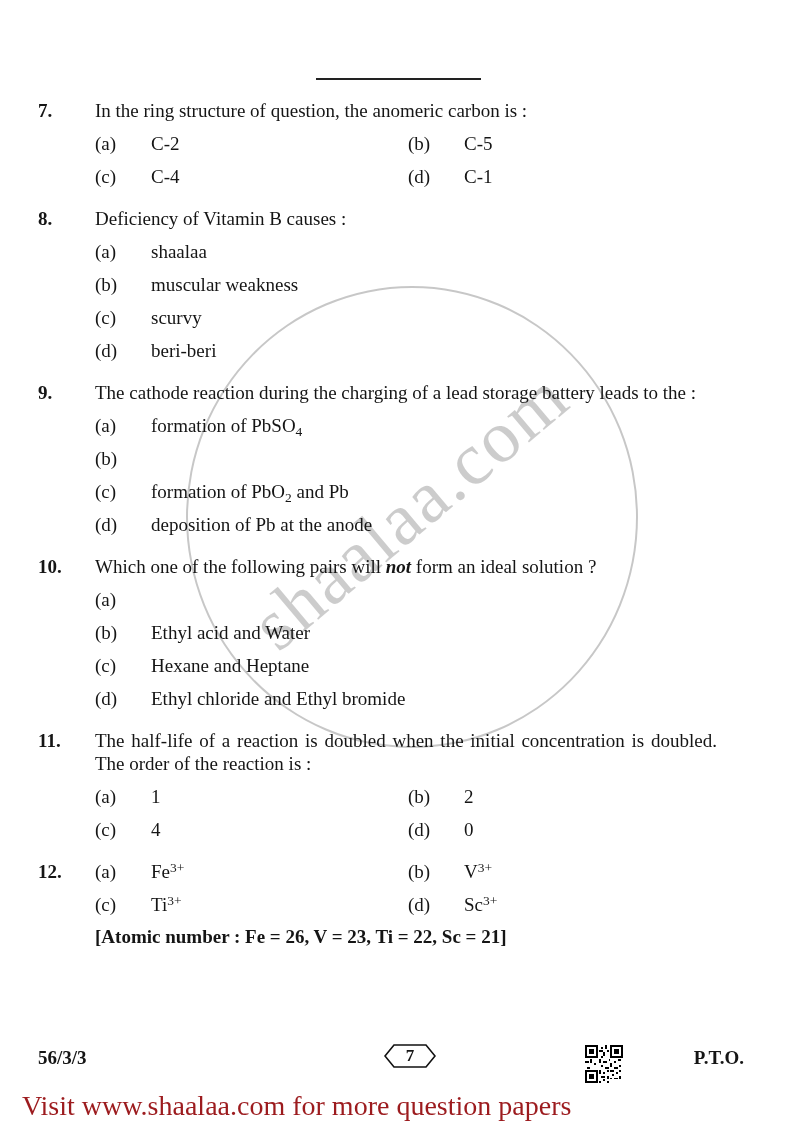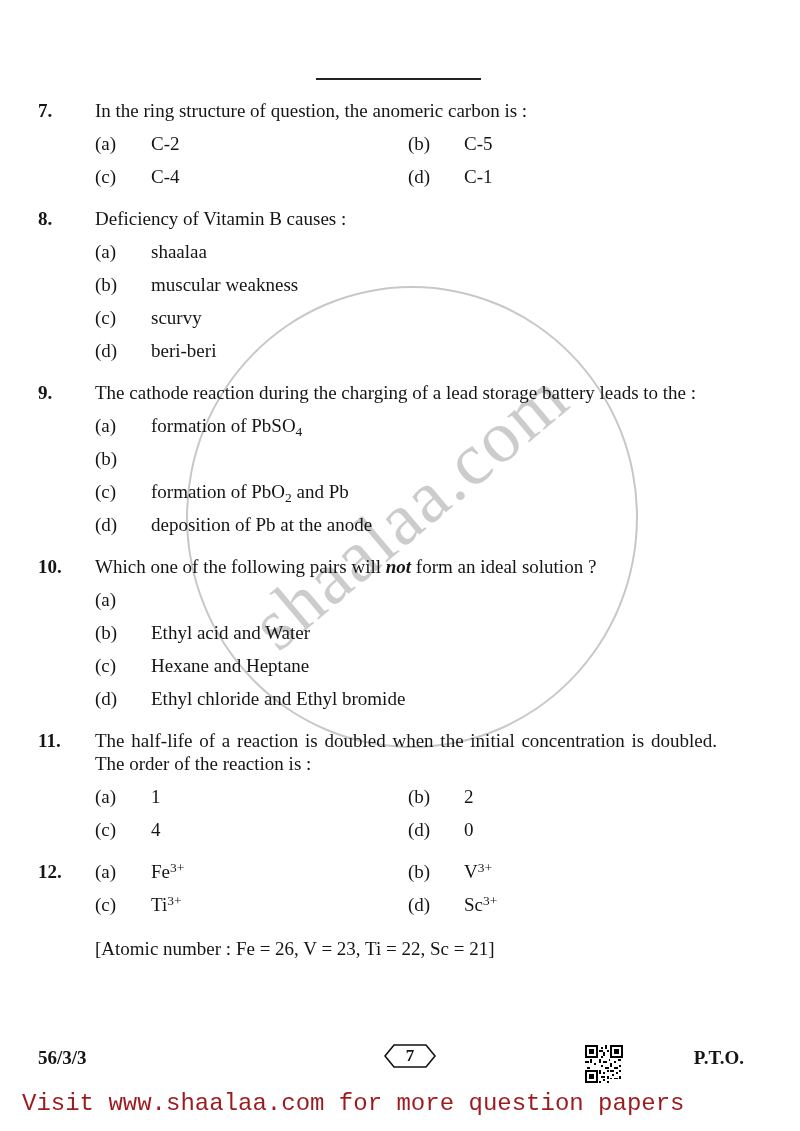--- a/index.html
+++ b/index.html
@@ -46,41 +46,41 @@
   }
   .q-num { position: absolute; left: 0; top: 0; font-weight: bold; }
   .q-text.justify { text-align: justify; }
   .opt-row { display: flex; margin-top: 10px; }
   .opt { display: flex; }
   .opt.col1 { width: 313px; flex: none; }
   .opt-label { width: 56px; flex: none; }
   sub, sup { font-size: 71%; line-height: 0; }
   sup { vertical-align: 6px; }
   sub { vertical-align: -4px; }
-  .note { margin-top: 21px; }
+  .note { margin-top: 9px; font-weight: bold; }
 
   
   .footer {
     position: absolute; left: 38px; top: 1044px;
     width: 724px; height: 40px; z-index: 1; font-size: 19px; font-weight: bold;
   }
   .f-code { position: absolute; left: 0; top: 3px; }
   .f-page { position: absolute; left: 346px; top: 0; width: 52px; height: 24px; }
   .f-page svg { position: absolute; inset: 0; }
   .f-page-num {
     position: absolute; inset: 0; text-align: center;
     line-height: 24px; font-size: 17px;
   }
   .f-qr { position: absolute; left: 547px; top: 1px; width: 38px; height: 38px; }
   .f-pto { position: absolute; right: 18px; top: 3px; }
 
   .banner {
     position: absolute; left: 22px; top: 1090px; z-index: 1;
-    font-family: Liberation Mono, monospace;
-    font-size: 24px; color: #9c1b1e;
+    font-family: Liberation Serif, serif;
+    font-size: 28px; color: #9c1b1e;
   }
 </style>
 </head>
 <body>
 
 <div class="watermark">
   <div class="wm-circle"></div>
   <div class="wm-text">shaalaa.com</div>
 </div>
 

